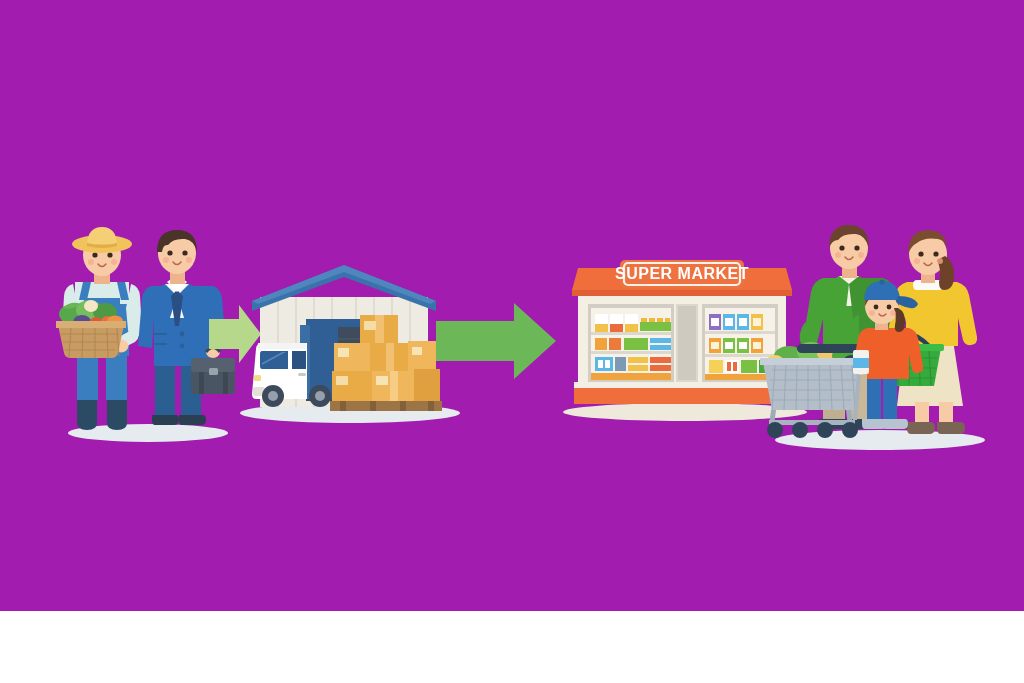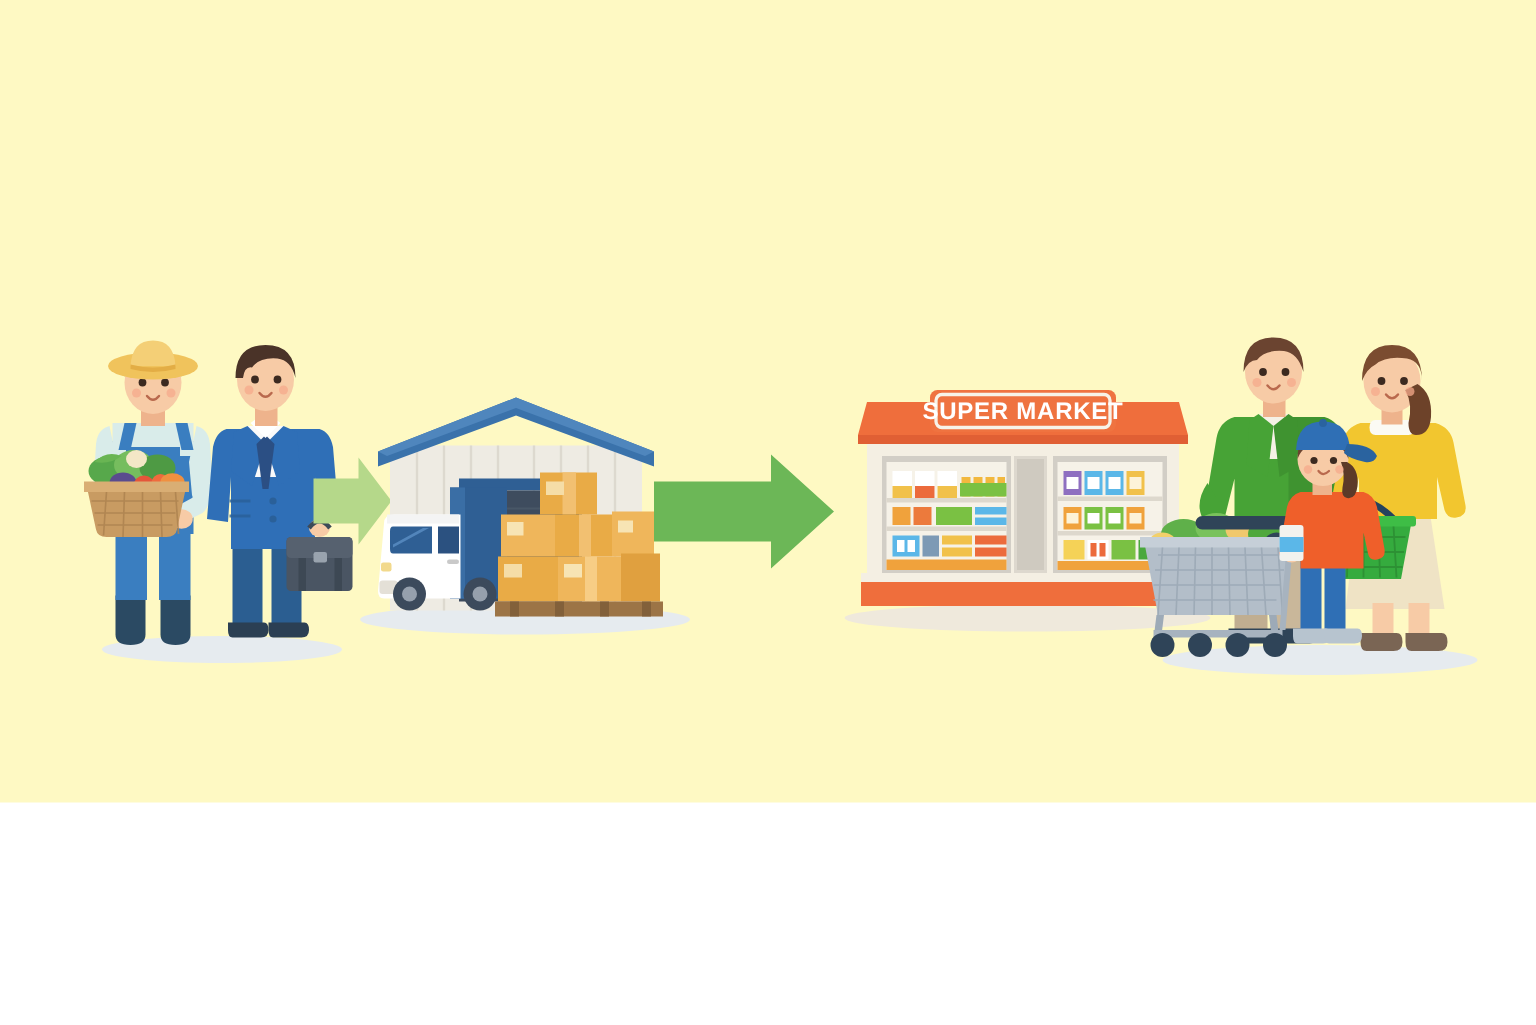--- a/index.html
+++ b/index.html
@@ -1,17 +1,17 @@
 <!DOCTYPE html>
 <html><head>
 <meta charset="utf-8">
 <style>
   html,body{margin:0;padding:0;background:#ffffff;}
   body{width:1024px;height:683px;overflow:hidden;font-family:"Liberation Sans",sans-serif;}
-  #stage{position:relative;width:1024px;height:535px;background:#fef9c3;}
+  #stage{position:relative;width:1024px;height:611px;background:#a21caf;}
   .scene{position:absolute;}
   svg{display:block;overflow:visible;}
   .sign-text{
     font-family:"Liberation Sans",sans-serif;
     font-weight:bold;
     letter-spacing:0.5px;
   }
 </style>
 </head>
 <body>

